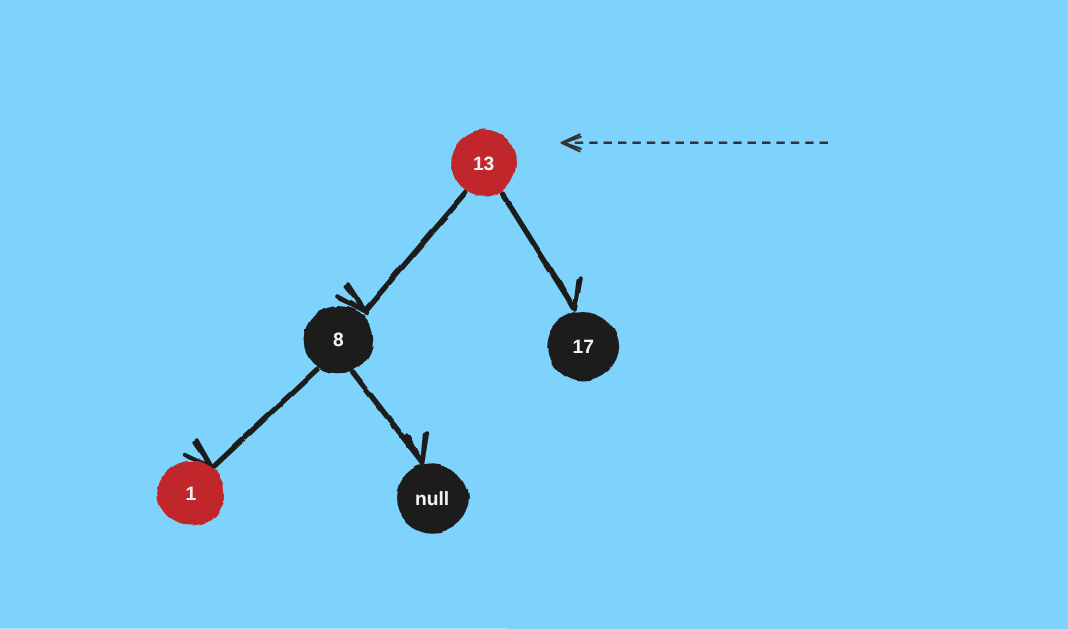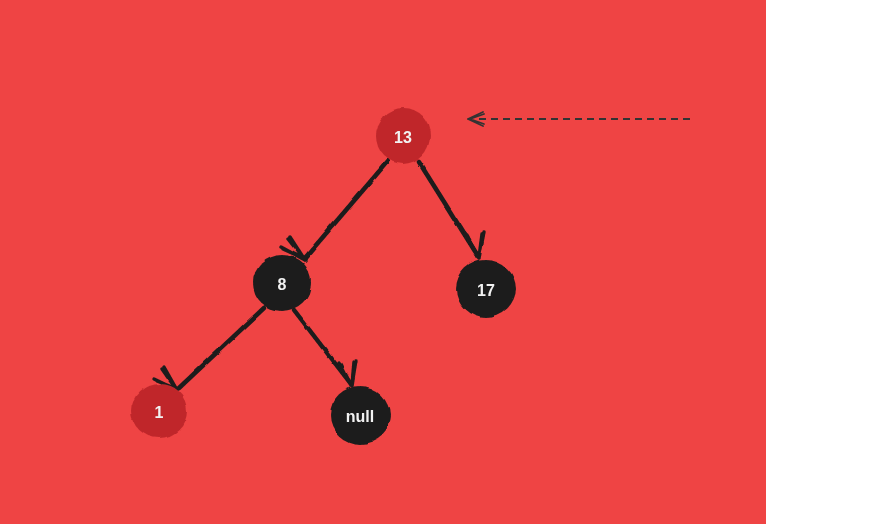--- a/index.html
+++ b/index.html
@@ -5,23 +5,23 @@
   html, body {
     margin: 0;
     padding: 0;
     background: #ffffff;
   }
   body {
     font-family: "Liberation Sans", sans-serif;
   }
   #canvas-root {
     position: relative;
-    width: 766px;
+    width: 890px;
     height: 524px;
-    background: #ef4444;
+    background: #7dd3fc;
     overflow: hidden;
   }
   #tree-svg {
     position: absolute;
     left: 0;
     top: 0;
     width: 890px;
     height: 524px;
     display: block;
   }

